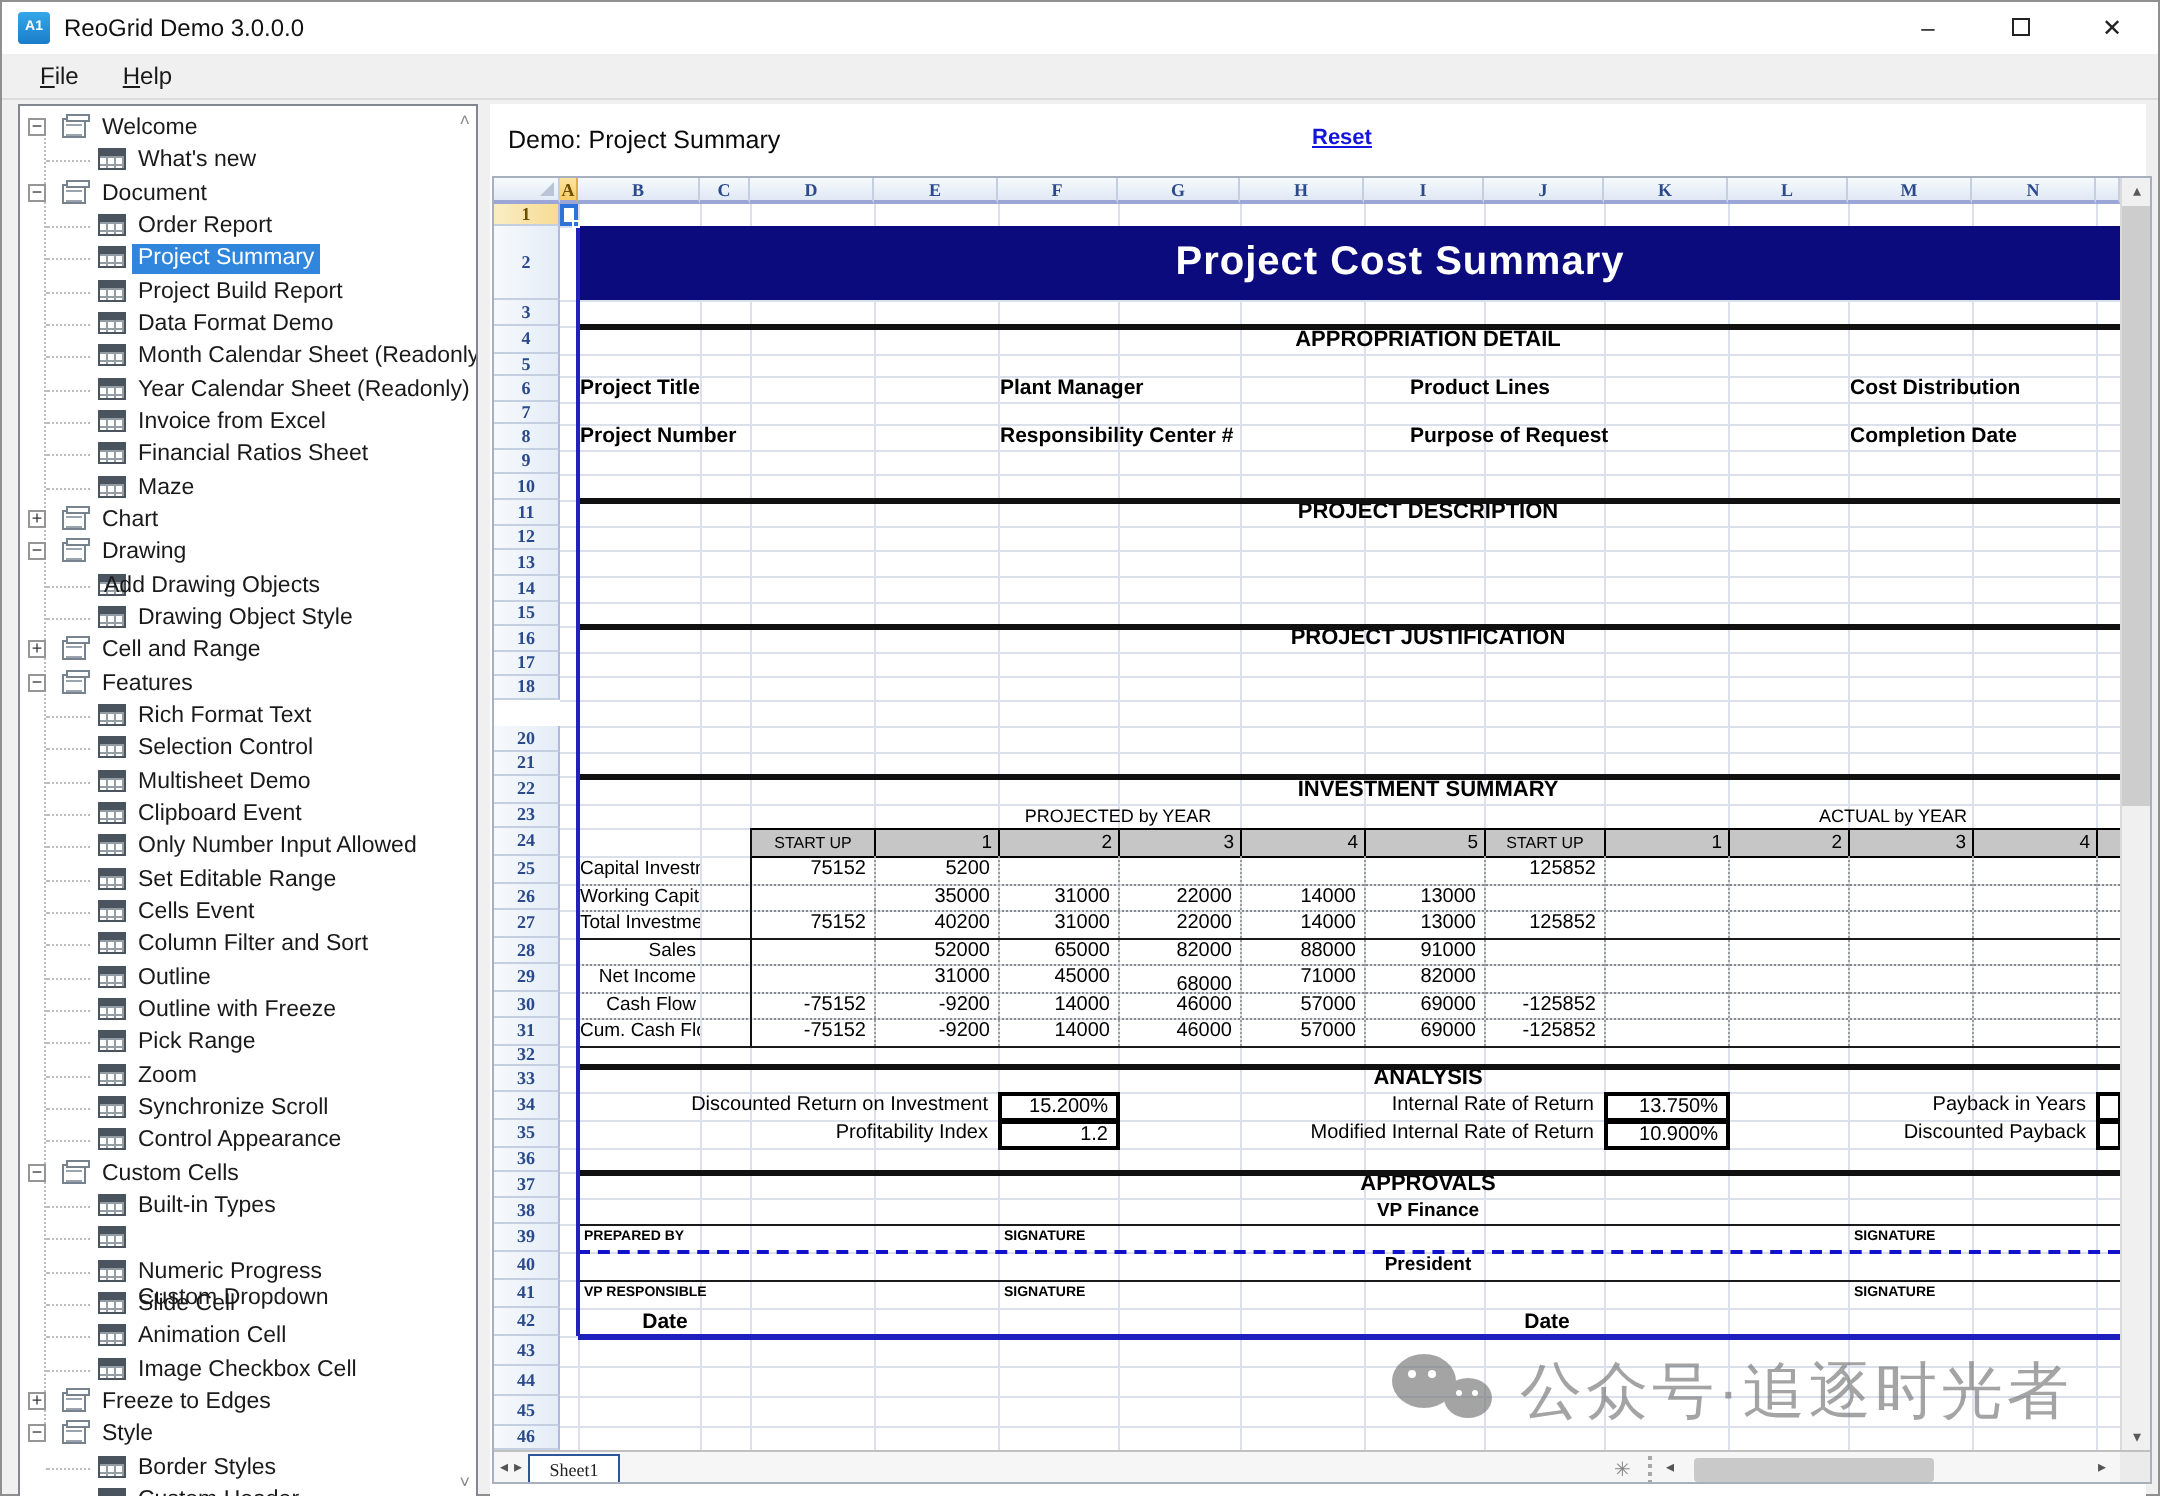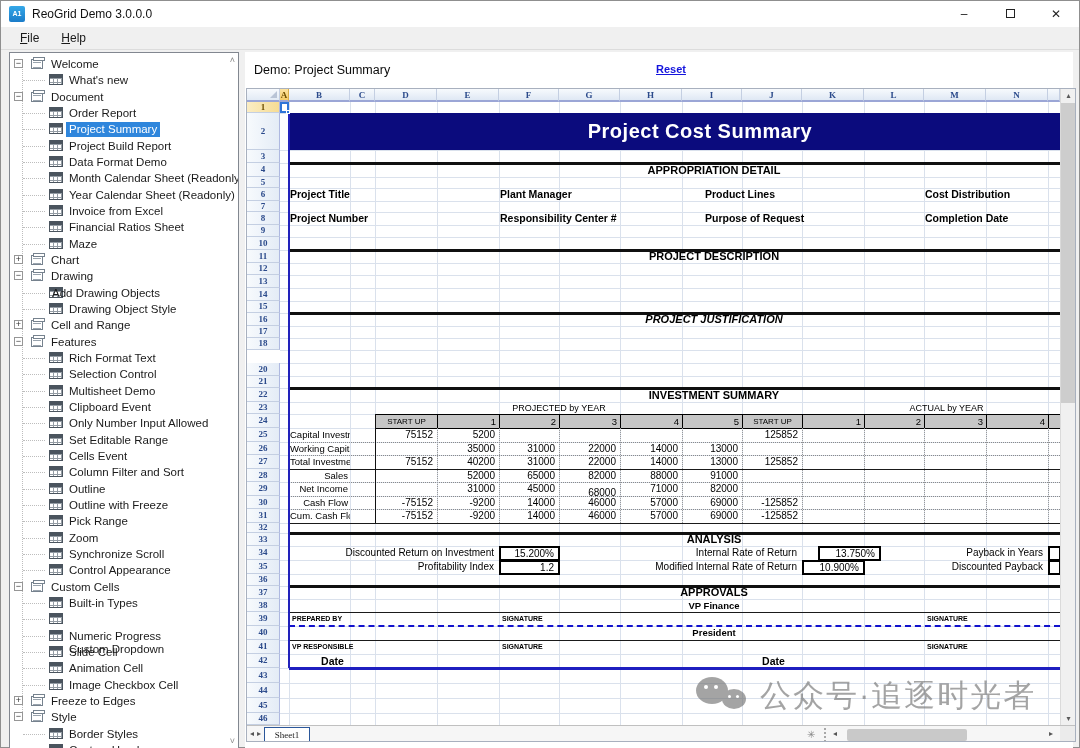--- a/index.html
+++ b/index.html
@@ -486,21 +486,21 @@
         <div class="cell c-se" style="left: 43px; top: 74px; width: 770px; height: 14px; line-height: 14px;">APPROPRIATION DETAIL</div>
         <div class="cell c-fl" style="left: 43px; top: 99px; width: 209px; height: 13px; line-height: 13px;">Project Title</div>
         <div class="cell c-fl" style="left: 253px; top: 99px; width: 182px; height: 13px; line-height: 13px;">Plant Manager</div>
         <div class="cell c-flp" style="left: 436px; top: 99px; width: 241px; height: 13px; line-height: 13px;">Product Lines</div>
         <div class="cell c-fl" style="left: 678px; top: 99px; width: 135px; height: 13px; line-height: 13px;">Cost Distribution</div>
         <div class="cell c-fl" style="left: 43px; top: 123px; width: 209px; height: 13px; line-height: 13px;">Project Number</div>
         <div class="cell c-fl" style="left: 253px; top: 123px; width: 182px; height: 13px; line-height: 13px;">Responsibility Center #</div>
         <div class="cell c-flp" style="left: 436px; top: 123px; width: 241px; height: 13px; line-height: 13px;">Purpose of Request</div>
         <div class="cell c-fl" style="left: 678px; top: 123px; width: 135px; height: 13px; line-height: 13px;">Completion Date</div>
         <div class="cell c-se" style="left: 43px; top: 161px; width: 770px; height: 13px; line-height: 13px;">PROJECT DESCRIPTION</div>
-        <div class="cell c-se" style="left: 43px; top: 224px; width: 770px; height: 13px; line-height: 13px; font-style: italic;">PROJECT JUSTIFICATION</div>
+        <div class="cell c-se" style="left: 43px; top: 224px; width: 770px; height: 13px; line-height: 13px;">PROJECT JUSTIFICATION</div>
         <div class="cell c-se" style="left: 43px; top: 299px; width: 770px; height: 14px; line-height: 14px;">INVESTMENT SUMMARY</div>
         <div class="cell c-by" style="left: 129px; top: 313px; width: 366px; height: 12px; line-height: 12px;">PROJECTED by YEAR</div>
         <div class="cell c-bya" style="left: 496px; top: 313px; width: 317px; height: 12px; line-height: 12px;">ACTUAL by YEAR</div>
         <div class="cell c-hd" style="left: 128px; top: 325px; width: 63px; height: 15px; line-height: 13px;">START UP</div>
         <div class="cell c-hn" style="left: 190px; top: 325px; width: 63px; height: 15px; line-height: 13px;">1</div>
         <div class="cell c-hn" style="left: 252px; top: 325px; width: 61px; height: 15px; line-height: 13px;">2</div>
         <div class="cell c-hn" style="left: 312px; top: 325px; width: 62px; height: 15px; line-height: 13px;">3</div>
         <div class="cell c-hn" style="left: 373px; top: 325px; width: 63px; height: 15px; line-height: 13px;">4</div>
         <div class="cell c-hn" style="left: 435px; top: 325px; width: 61px; height: 15px; line-height: 13px;">5</div>
         <div class="cell c-hd" style="left: 495px; top: 325px; width: 61px; height: 15px; line-height: 13px;">START UP</div>
@@ -552,21 +552,21 @@
         <div class="cell c-v" style="left: 191px; top: 420px; width: 61px; height: 14px; line-height: 14px;">-9200</div>
         <div class="cell c-v" style="left: 253px; top: 420px; width: 59px; height: 14px; line-height: 14px;">14000</div>
         <div class="cell c-v" style="left: 313px; top: 420px; width: 60px; height: 14px; line-height: 14px;">46000</div>
         <div class="cell c-v" style="left: 374px; top: 420px; width: 61px; height: 14px; line-height: 14px;">57000</div>
         <div class="cell c-v" style="left: 436px; top: 420px; width: 59px; height: 14px; line-height: 14px;">69000</div>
         <div class="cell c-v" style="left: 496px; top: 420px; width: 59px; height: 14px; line-height: 14px;">-125852</div>
         <div class="cell c-se" style="left: 43px; top: 444px; width: 770px; height: 13px; line-height: 13px;">ANALYSIS</div>
         <div class="cell c-al" style="left: 43px; top: 457px; width: 209px; height: 14px; line-height: 14px;">Discounted Return on Investment</div>
         <div class="cell c-ab" style="left: 252px; top: 457px; width: 61px; height: 15px; line-height: 11px;">15.200%</div>
         <div class="cell c-al" style="left: 313px; top: 457px; width: 242px; height: 14px; line-height: 14px;">Internal Rate of Return</div>
-        <div class="cell c-ab" style="left: 555px; top: 457px; width: 63px; height: 15px; line-height: 11px; margin-left: 16px;">13.750%</div>
+        <div class="cell c-ab" style="left: 555px; top: 457px; width: 63px; height: 15px; line-height: 11px;">13.750%</div>
         <div class="cell c-al" style="left: 618px; top: 457px; width: 183px; height: 14px; line-height: 14px;">Payback in Years</div>
         <div class="cell c-ab" style="left: 801px; top: 457px; width: 13px; height: 15px; line-height: 11px;"></div>
         <div class="cell c-al" style="left: 43px; top: 471px; width: 209px; height: 14px; line-height: 14px;">Profitability Index</div>
         <div class="cell c-ab" style="left: 252px; top: 471px; width: 61px; height: 15px; line-height: 11px;">1.2</div>
         <div class="cell c-al" style="left: 313px; top: 471px; width: 242px; height: 14px; line-height: 14px;">Modified Internal Rate of Return</div>
         <div class="cell c-ab" style="left: 555px; top: 471px; width: 63px; height: 15px; line-height: 11px;">10.900%</div>
         <div class="cell c-al" style="left: 618px; top: 471px; width: 183px; height: 14px; line-height: 14px;">Discounted Payback</div>
         <div class="cell c-ab" style="left: 801px; top: 471px; width: 13px; height: 15px; line-height: 11px;"></div>
         <div class="cell c-se" style="left: 43px; top: 497px; width: 770px; height: 13px; line-height: 13px;">APPROVALS</div>
         <div class="cell c-sub" style="left: 43px; top: 510px; width: 770px; height: 13px; line-height: 13px;">VP Finance</div>

